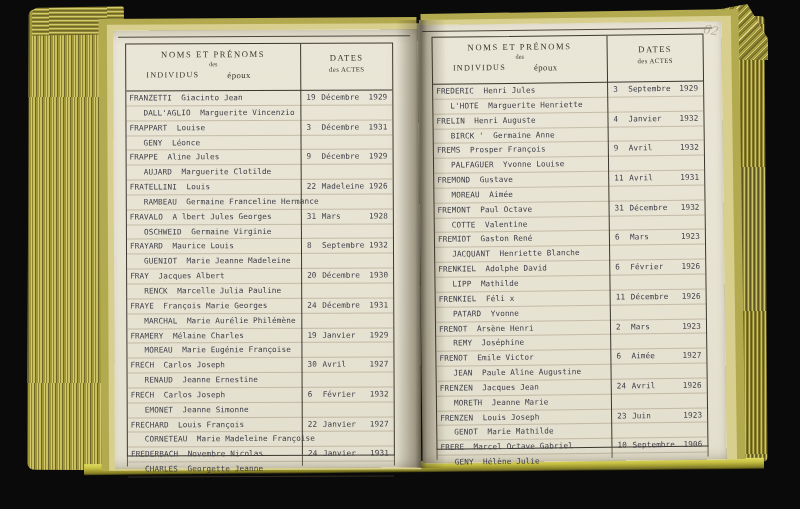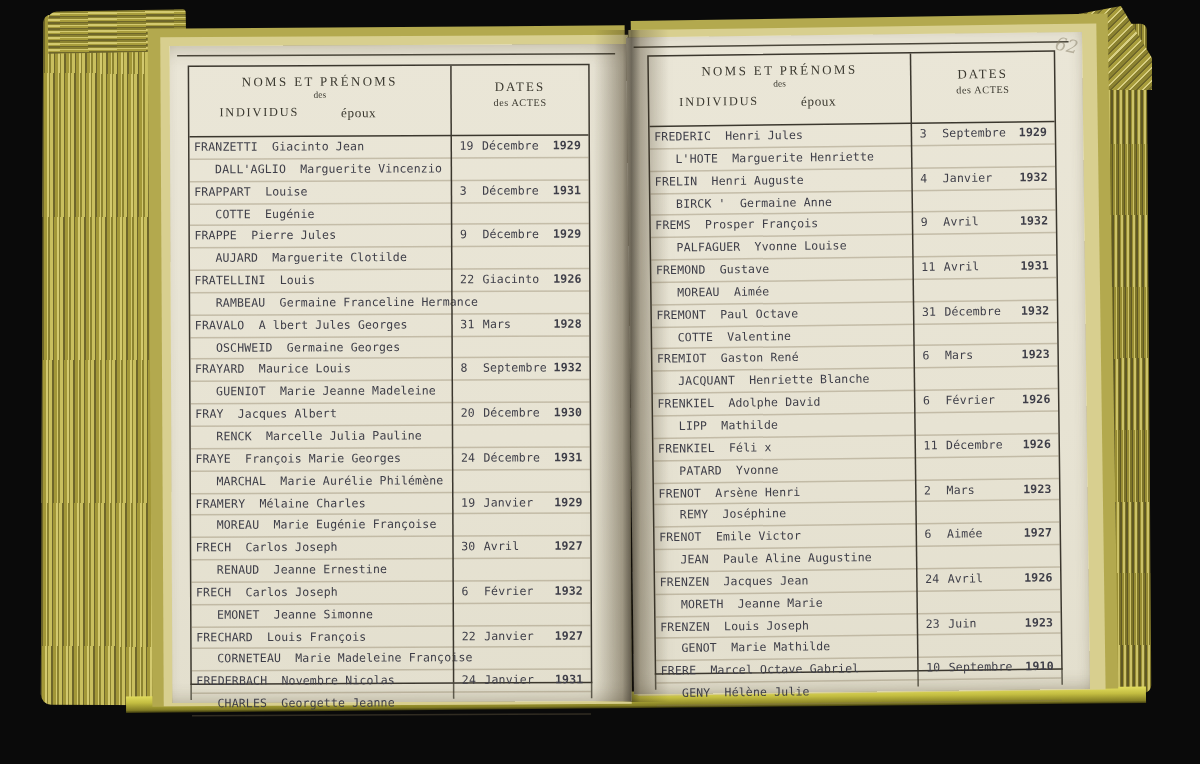--- a/index.html
+++ b/index.html
@@ -61,21 +61,21 @@
   .h-dates1{margin-top:9px;font-size:8.6px;letter-spacing:1.4px;}
   .h-dates2{margin-top:3px;font-size:6.8px;letter-spacing:.4px;}
 
   .tbody{position:relative;font-family:"DejaVu Sans Mono",monospace;font-size:7.7px;
     color:#3e3e48;letter-spacing:.1px;}
   .row{position:relative;height:13.85px;border-bottom:1px solid rgba(125,112,82,.34);}
   .nm{position:absolute;left:3px;top:2px;white-space:pre;}
   .nm.wife{left:17px;}
   .dcell{position:absolute;left:175px;right:0;top:2px;bottom:0;display:flex;}
   .dday{width:15px;padding-left:5px;}
-  .dyear{margin-left:auto;padding-right:5px;font-weight:bold;}
+  .dyear{margin-left:auto;padding-right:5px;}
 </style>
 </head>
 <body>
 
 <div class="scene">
   <div class="edge-left"></div>
   <div class="edge-left-top"></div>
   <div class="edge-right"></div>
   <div class="edge-top-right"></div>
   <div class="edge-bottom"></div>
@@ -116,54 +116,54 @@
           </div>
           <div class="row">
             <span class="nm">FRAPPART  Louise</span>
             <span class="dcell">
               <span class="dday">3</span>
               <span class="dmonth">Décembre</span>
               <span class="dyear">1931</span>
             </span>
           </div>
           <div class="row">
-            <span class="nm wife">COTTE  Eugénie</span>
-          </div>
-          <div class="row">
-            <span class="nm">FRAPPE  Pierre Jules</span>
+            <span class="nm wife">GENY  Léonce</span>
+          </div>
+          <div class="row">
+            <span class="nm">FRAPPE  Aline Jules</span>
             <span class="dcell">
               <span class="dday">9</span>
               <span class="dmonth">Décembre</span>
               <span class="dyear">1929</span>
             </span>
           </div>
           <div class="row">
             <span class="nm wife">AUJARD  Marguerite Clotilde</span>
           </div>
           <div class="row">
             <span class="nm">FRATELLINI  Louis</span>
             <span class="dcell">
               <span class="dday">22</span>
-              <span class="dmonth">Giacinto</span>
+              <span class="dmonth">Madeleine</span>
               <span class="dyear">1926</span>
             </span>
           </div>
           <div class="row">
             <span class="nm wife">RAMBEAU  Germaine Franceline Hermance</span>
           </div>
           <div class="row">
             <span class="nm">FRAVALO  A lbert Jules Georges</span>
             <span class="dcell">
               <span class="dday">31</span>
               <span class="dmonth">Mars</span>
               <span class="dyear">1928</span>
             </span>
           </div>
           <div class="row">
-            <span class="nm wife">OSCHWEID  Germaine Georges</span>
+            <span class="nm wife">OSCHWEID  Germaine Virginie</span>
           </div>
           <div class="row">
             <span class="nm">FRAYARD  Maurice Louis</span>
             <span class="dcell">
               <span class="dday">8</span>
               <span class="dmonth">Septembre</span>
               <span class="dyear">1932</span>
             </span>
           </div>
           <div class="row">
@@ -403,21 +403,21 @@
             </span>
           </div>
           <div class="row">
             <span class="nm wife">GENOT  Marie Mathilde</span>
           </div>
           <div class="row">
             <span class="nm">FRERE  Marcel Octave Gabriel</span>
             <span class="dcell">
               <span class="dday">10</span>
               <span class="dmonth">Septembre</span>
-              <span class="dyear">1910</span>
+              <span class="dyear">1906</span>
             </span>
           </div>
           <div class="row">
             <span class="nm wife">GENY  Hélène Julie</span>
           </div>
         </div>
       <div class="vsep"></div>
       <div class="ext ext-l"></div>
       <div class="ext ext-m"></div>
       <div class="ext ext-r"></div>

